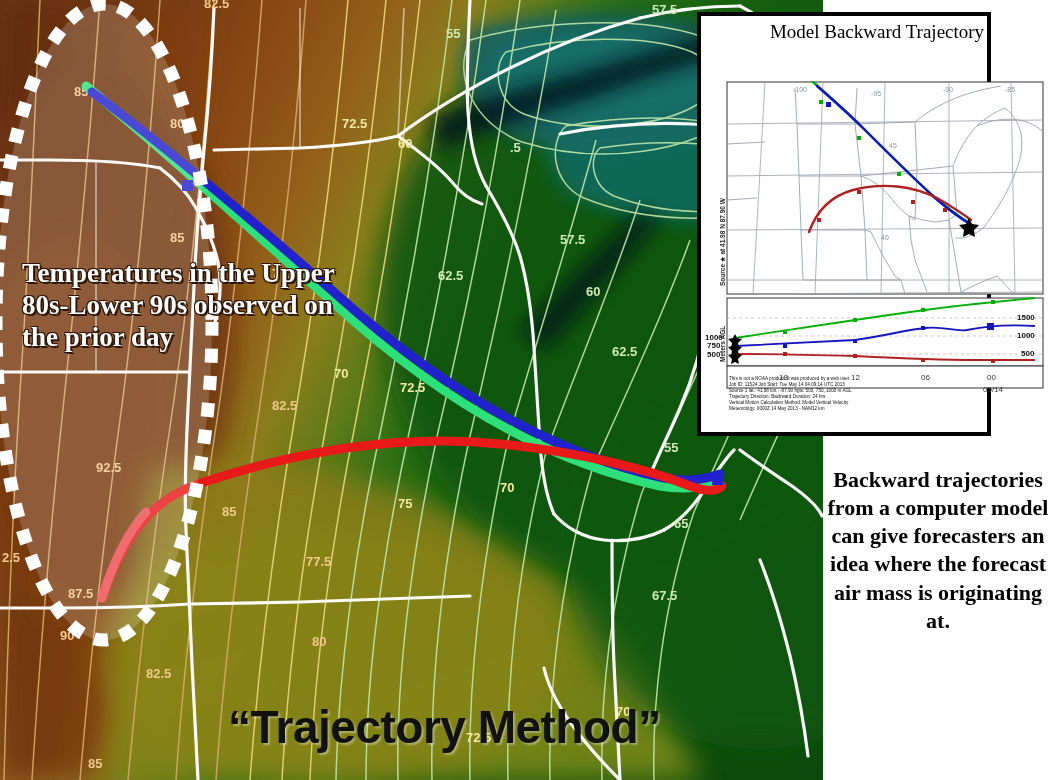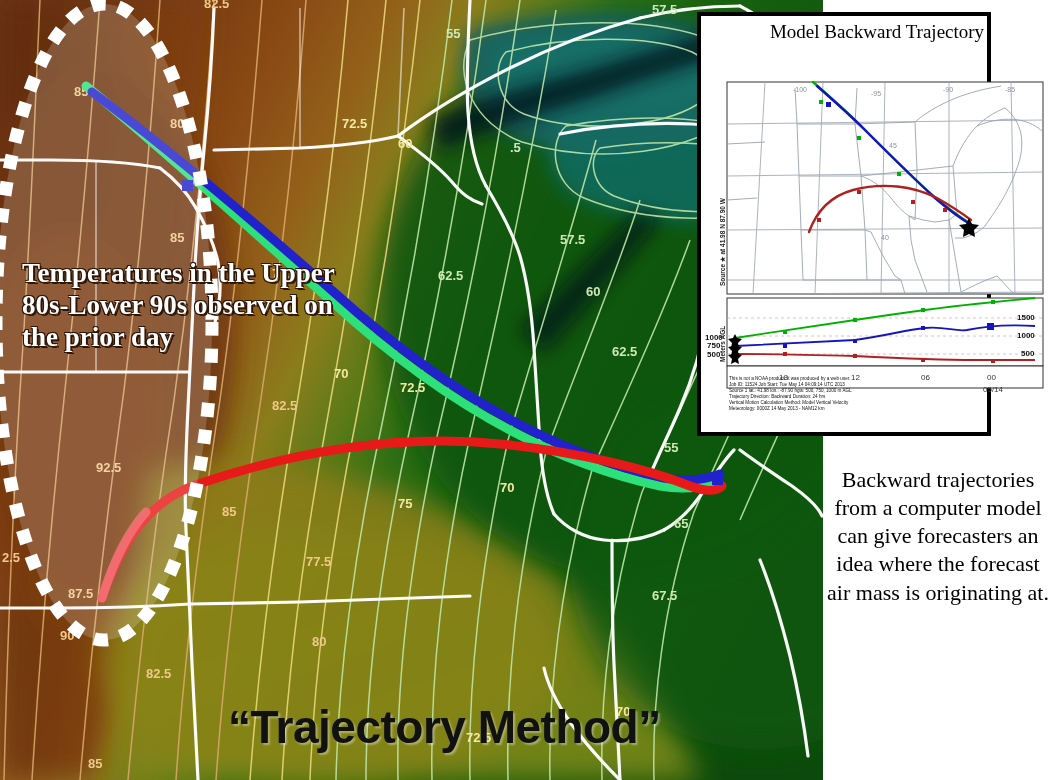--- a/index.html
+++ b/index.html
@@ -20,21 +20,21 @@
          text-shadow:2px 2px 0 #2b1608, -1px 1px 0 #2b1608, 1px -1px 0 #2b1608, -1px -1px 0 #2b1608;}
 
   #bigtitle{position:absolute;left:228px;top:700px;z-index:40;
             font-family:"Liberation Sans",sans-serif;font-weight:bold;font-size:46px;
             color:#111111;letter-spacing:-0.5px;
             text-shadow:2px 2px 2px rgba(255,255,255,.35);}
 
   
   #caption{position:absolute;left:826px;top:466px;width:224px;z-index:40;
            text-align:center;font-family:"Liberation Serif",serif;
-           font-size:22px;line-height:1.28;color:#000;}
+           font-size:22px;line-height:1.28;color:#000;font-weight:bold;}
 
   
   #inset{position:absolute;left:697px;top:0px;width:294px;height:424px;z-index:50;
          background:#ffffff;border:4px solid #000;box-sizing:border-box;margin-top:12px;}
   #inset-title{position:absolute;left:6px;top:4px;width:340px;text-align:center;
                font-family:"Liberation Serif",serif;font-size:19px;line-height:1.22;color:#000;}
   #inset-body{position:absolute;left:4px;top:64px;width:342px;height:352px;}
   #inset-body svg{position:absolute;left:0;top:0;}
 
   .meta{position:absolute;left:24px;top:296px;width:300px;

